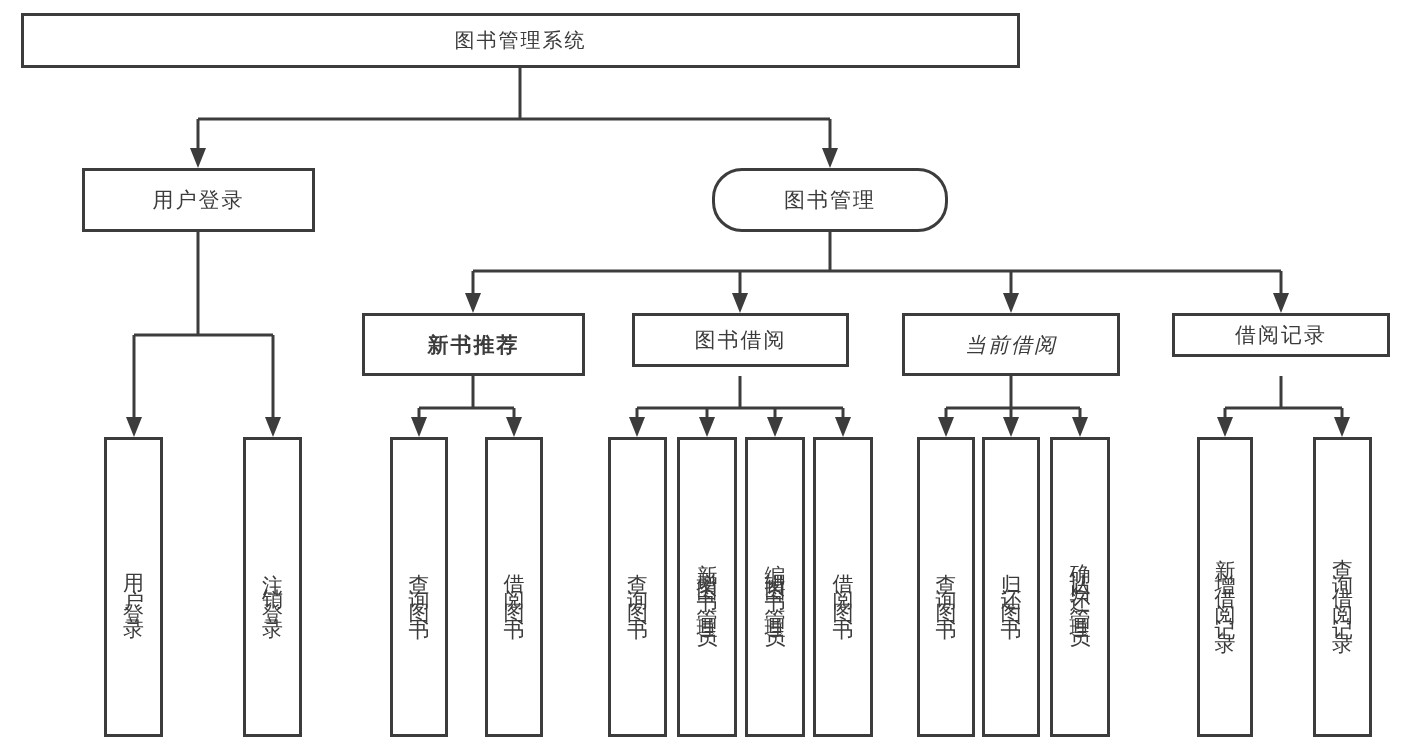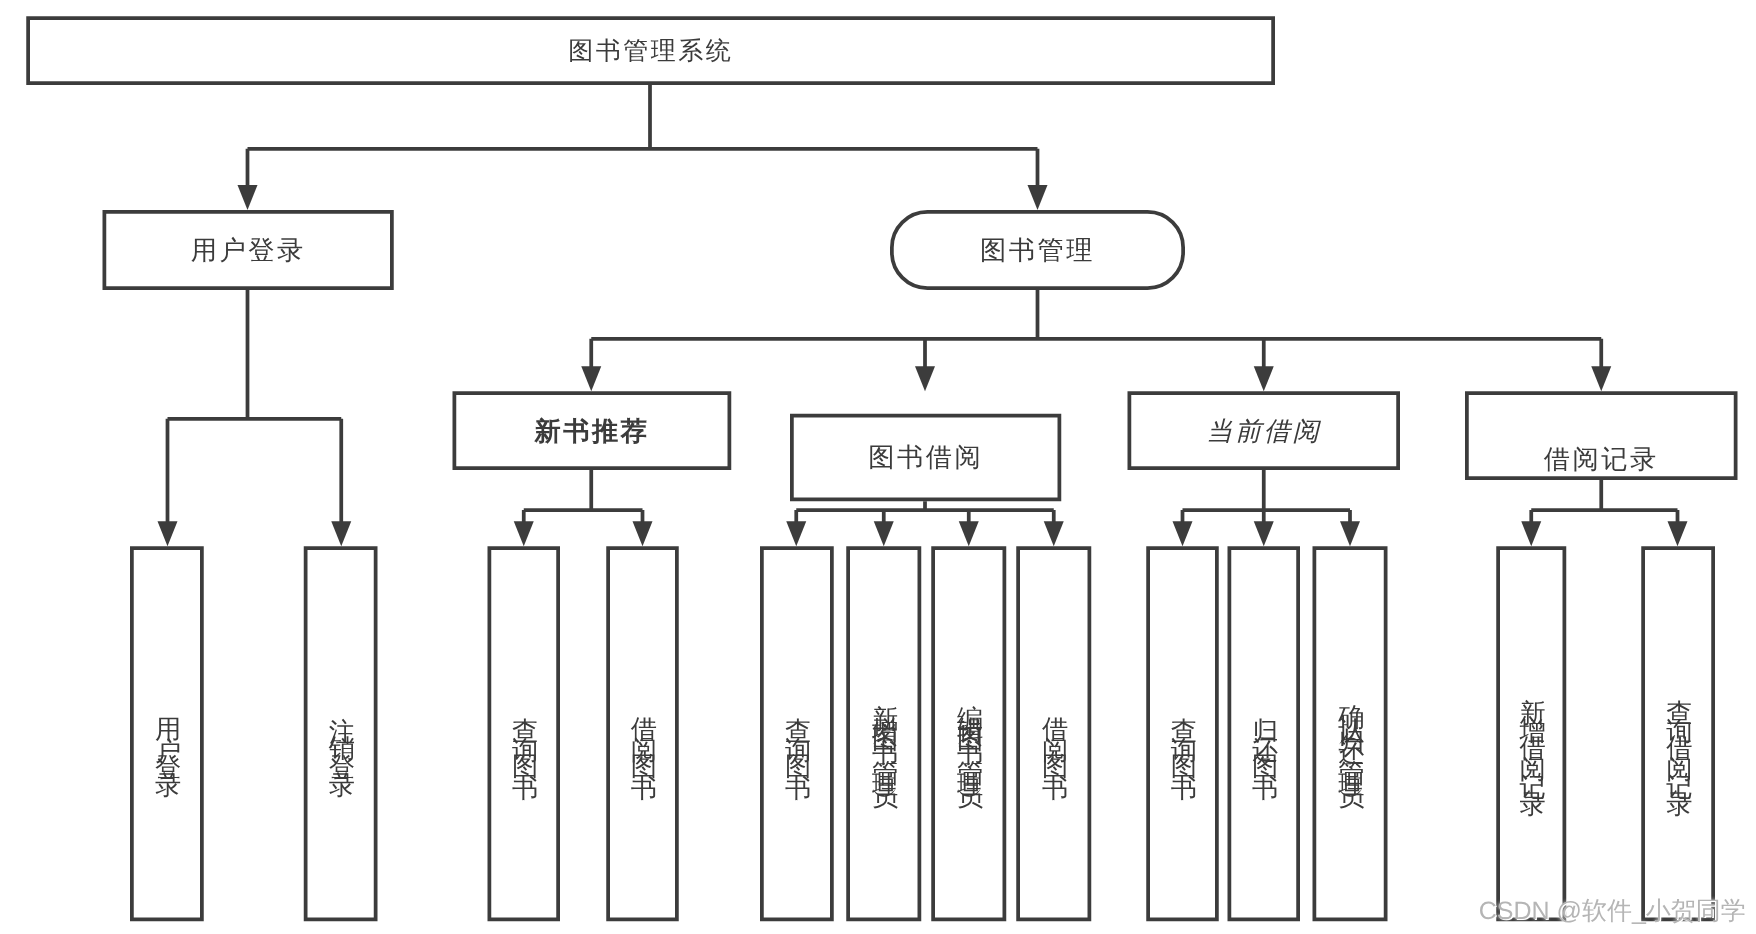--- a/index.html
+++ b/index.html
@@ -24,23 +24,23 @@
     background:#fff;
     color:var(--text);
     display:flex;align-items:center;justify-content:center;
     z-index:1;
   }
   .hbox{font-size:21px;letter-spacing:2px;}
   .root{left:21px;top:13px;width:999px;height:55px;font-size:20px;}
   .n-user-login{left:82px;top:168px;width:233px;height:64px;}
   .n-book-mgmt{left:712px;top:168px;width:236px;height:64px;border-radius:30px;}
   .n-newrec{left:362px;top:313px;width:223px;height:63px;font-weight:bold;}
-  .n-borrow{left:632px;top:331px;width:217px;height:70px;}
+  .n-borrow{left:632px;top:313px;width:217px;height:54px;}
   .n-current{left:902px;top:313px;width:218px;height:63px;font-style:italic;}
-  .n-records{left:1172px;top:313px;width:218px;height:71px;align-items:flex-end;}
+  .n-records{left:1172px;top:313px;width:218px;height:44px;}
   .leaf{top:437px;height:300px;font-size:21px;padding:4px 0;}
   .leaf .vtext{
     writing-mode:vertical-rl;
     text-orientation:mixed;
     white-space:nowrap;
   }
   .leaf--short .vtext{letter-spacing:15px;}
   .leaf--long .vtext{letter-spacing:9px;}
   .l1{left:104px;width:59px;}
   .l2{left:243px;width:59px;}
@@ -192,15 +192,14 @@
   <div class="node leaf leaf--long l11">
     <span class="vtext">确认归还（管理员）</span>
   </div>
   <div class="node leaf leaf--short l12">
     <span class="vtext">新增借阅记录</span>
   </div>
   <div class="node leaf leaf--short l13">
     <span class="vtext">查询借阅记录</span>
   </div>
 
-  <div class="watermark">CSDN @软件_小贺同学</div>
 
 </div>
 
 </body></html>

